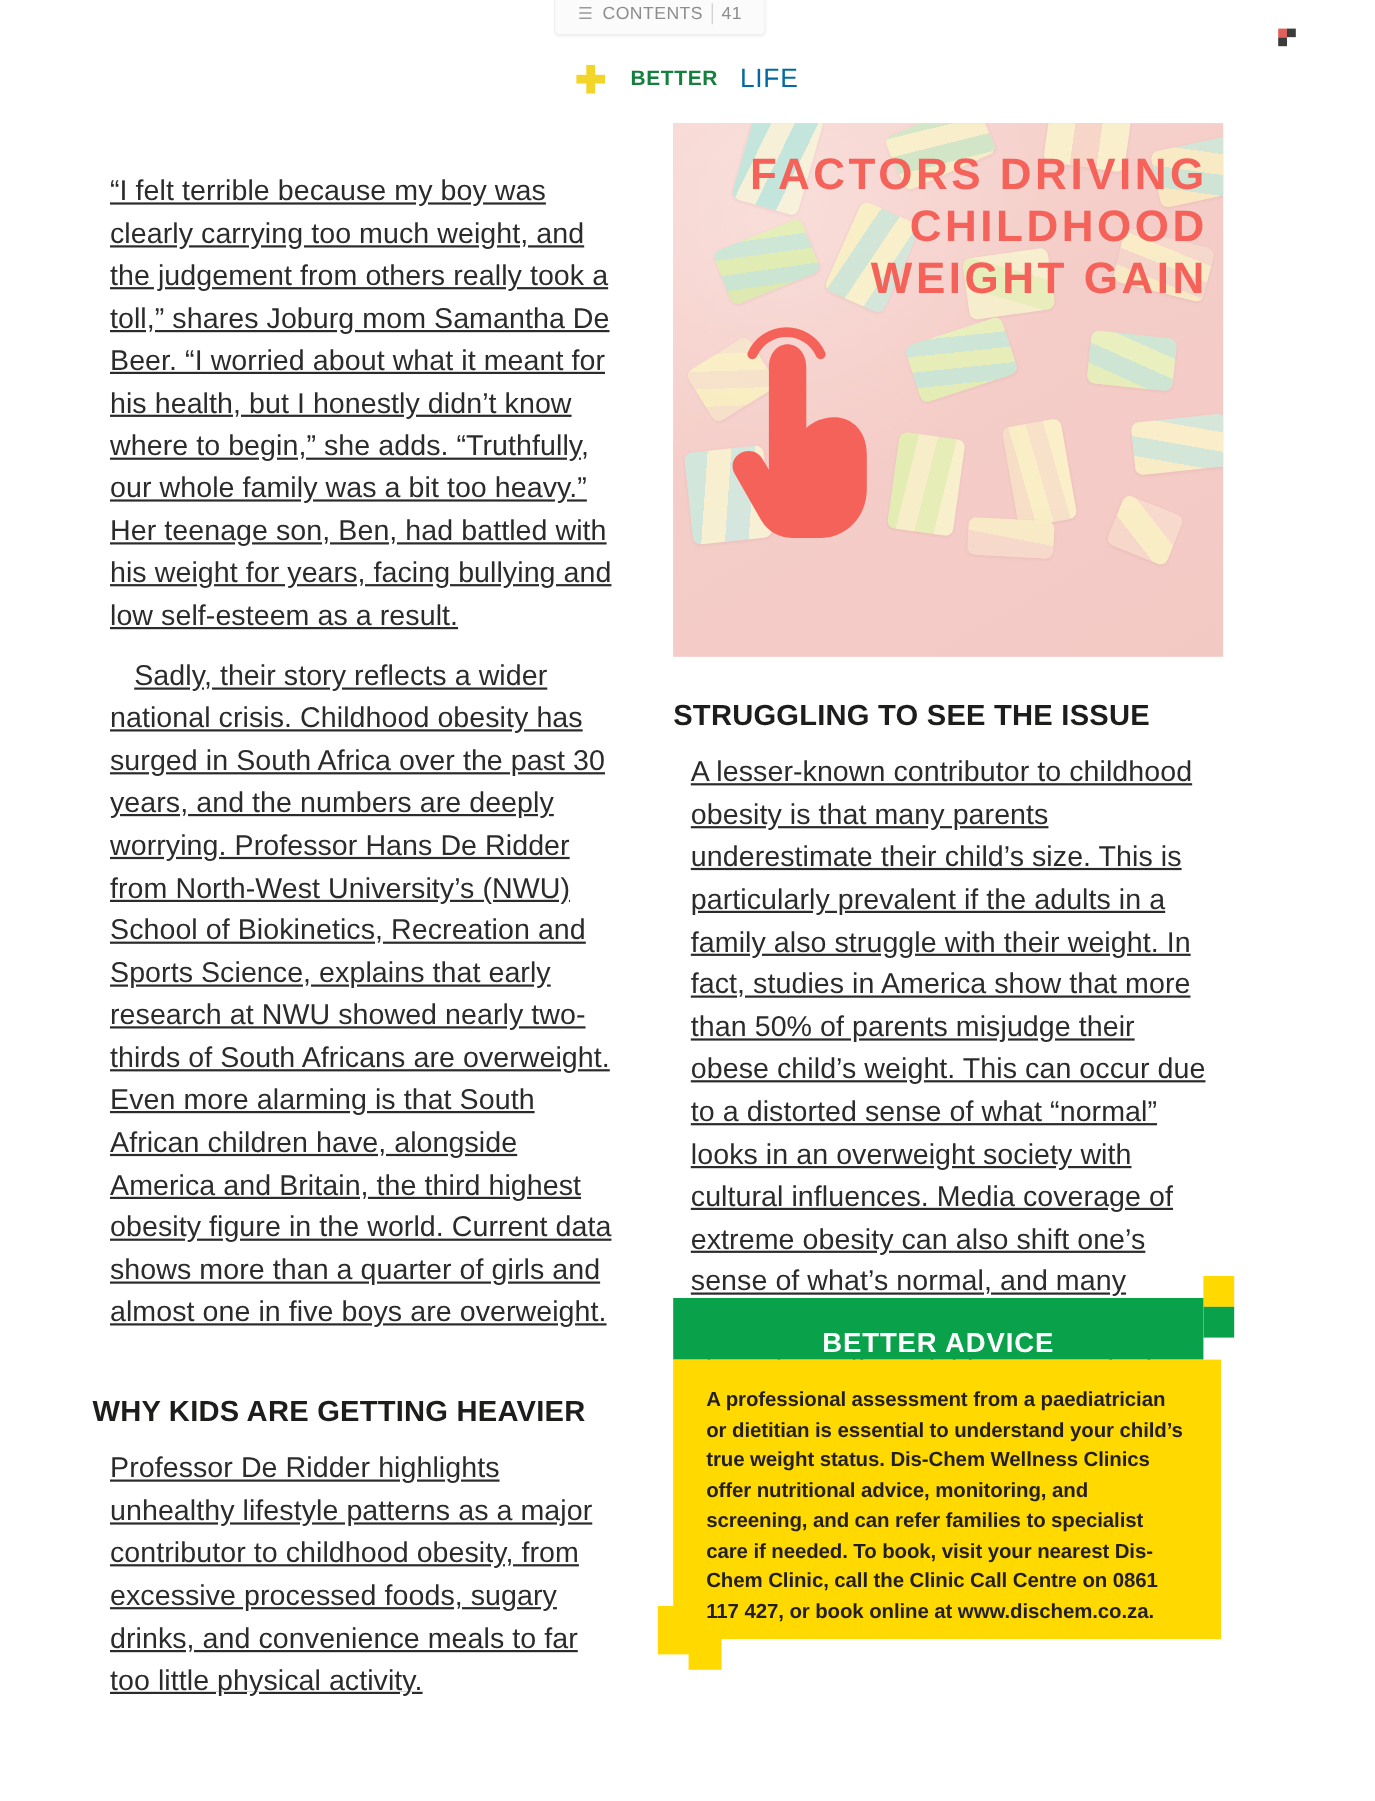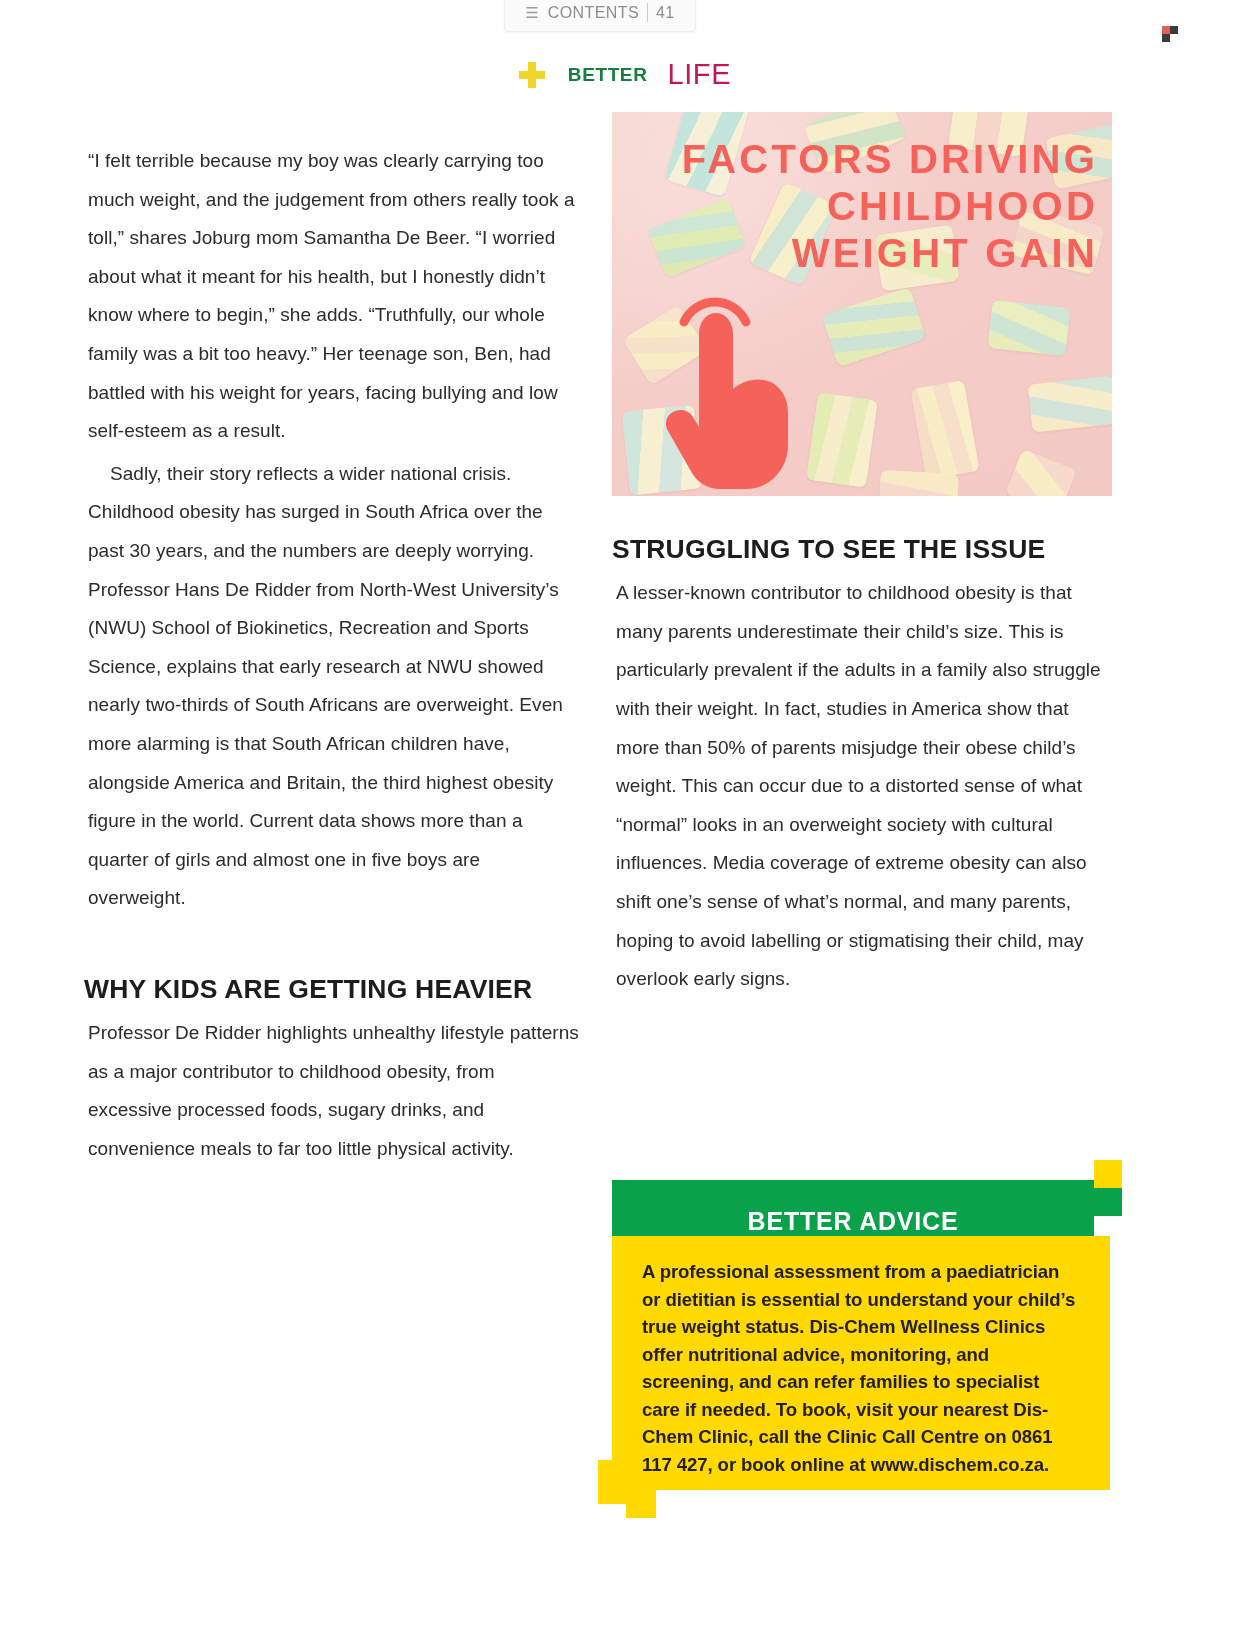--- a/index.html
+++ b/index.html
@@ -80,24 +80,24 @@
   .plus-mark::before { left: 9px; top: 0; width: 8px; height: 26px; }
   .plus-mark::after  { left: 0; top: 9px; width: 26px; height: 8px; }
   .masthead .mh-bold {
     font-size: 19px;
     font-weight: bold;
     letter-spacing: 0.6px;
     color: #15803d;
     margin-left: 12px;
   }
   .masthead .mh-light {
-    font-size: 29px;
+    font-size: 24px;
     font-weight: normal;
     letter-spacing: 0.6px;
-    color: #be185d;
+    color: #0369a1;
     margin-left: 9px;
   }
 
   
   .col-left {
     position: absolute;
     left: 84px;
     top: 138px;
     width: 500px;
   }
@@ -112,33 +112,34 @@
     font-size: 26.5px;
     font-weight: bold;
     letter-spacing: 0.2px;
     line-height: 1.18;
     margin: 0 0 9px 0;
     color: #1d1d1b;
   }
   h2.sec-head.second { margin-top: 56px; }
 
   p.body {
-    font-size: 19px;
+    font-size: 26px;
     line-height: 38.6px;
-    margin: 4px;
+    margin: 16px;
     color: #2b2b2b;
     letter-spacing: 0.05px;
+    text-decoration: underline;
   }
   p.body.indent { text-indent: 22px; }
 
   
   .hero {
     position: relative;
     width: 500px;
-    height: 384px;
+    height: 485px;
     overflow: hidden;
     background: #f6d2ce;
   }
   .hero .bg {
     position: absolute;
     inset: 0;
     background:
       radial-gradient(circle at 20% 15%, rgba(255,255,255,0.25), transparent 45%),
       linear-gradient(150deg, #f7d6d1 0%, #f5cdc8 45%, #f3c9c4 100%);
   }

